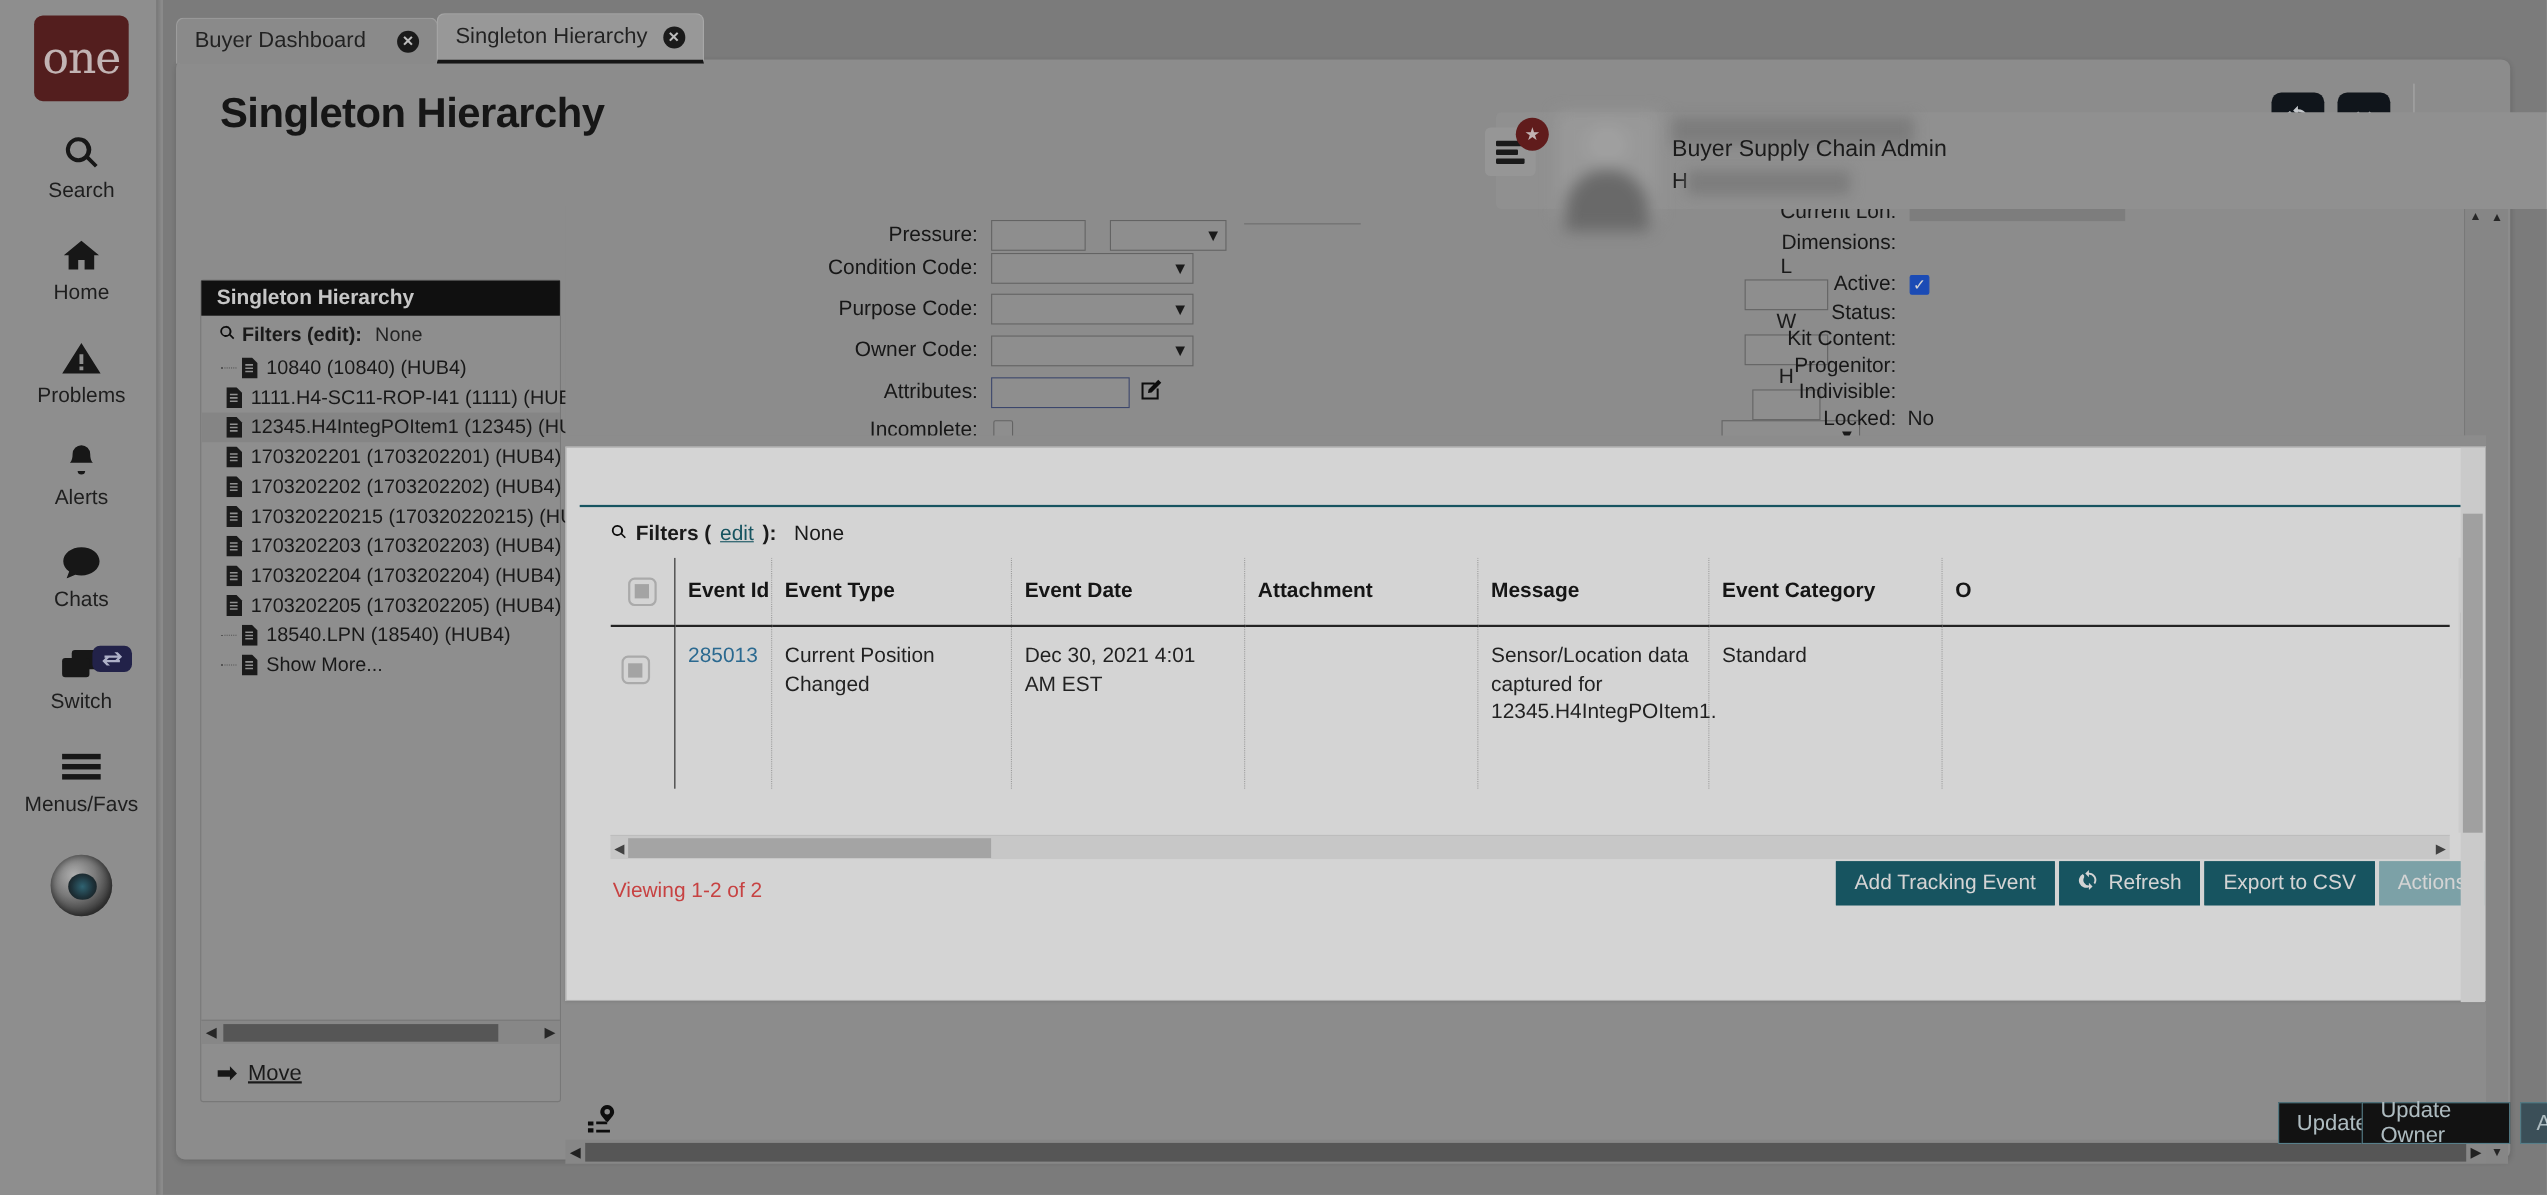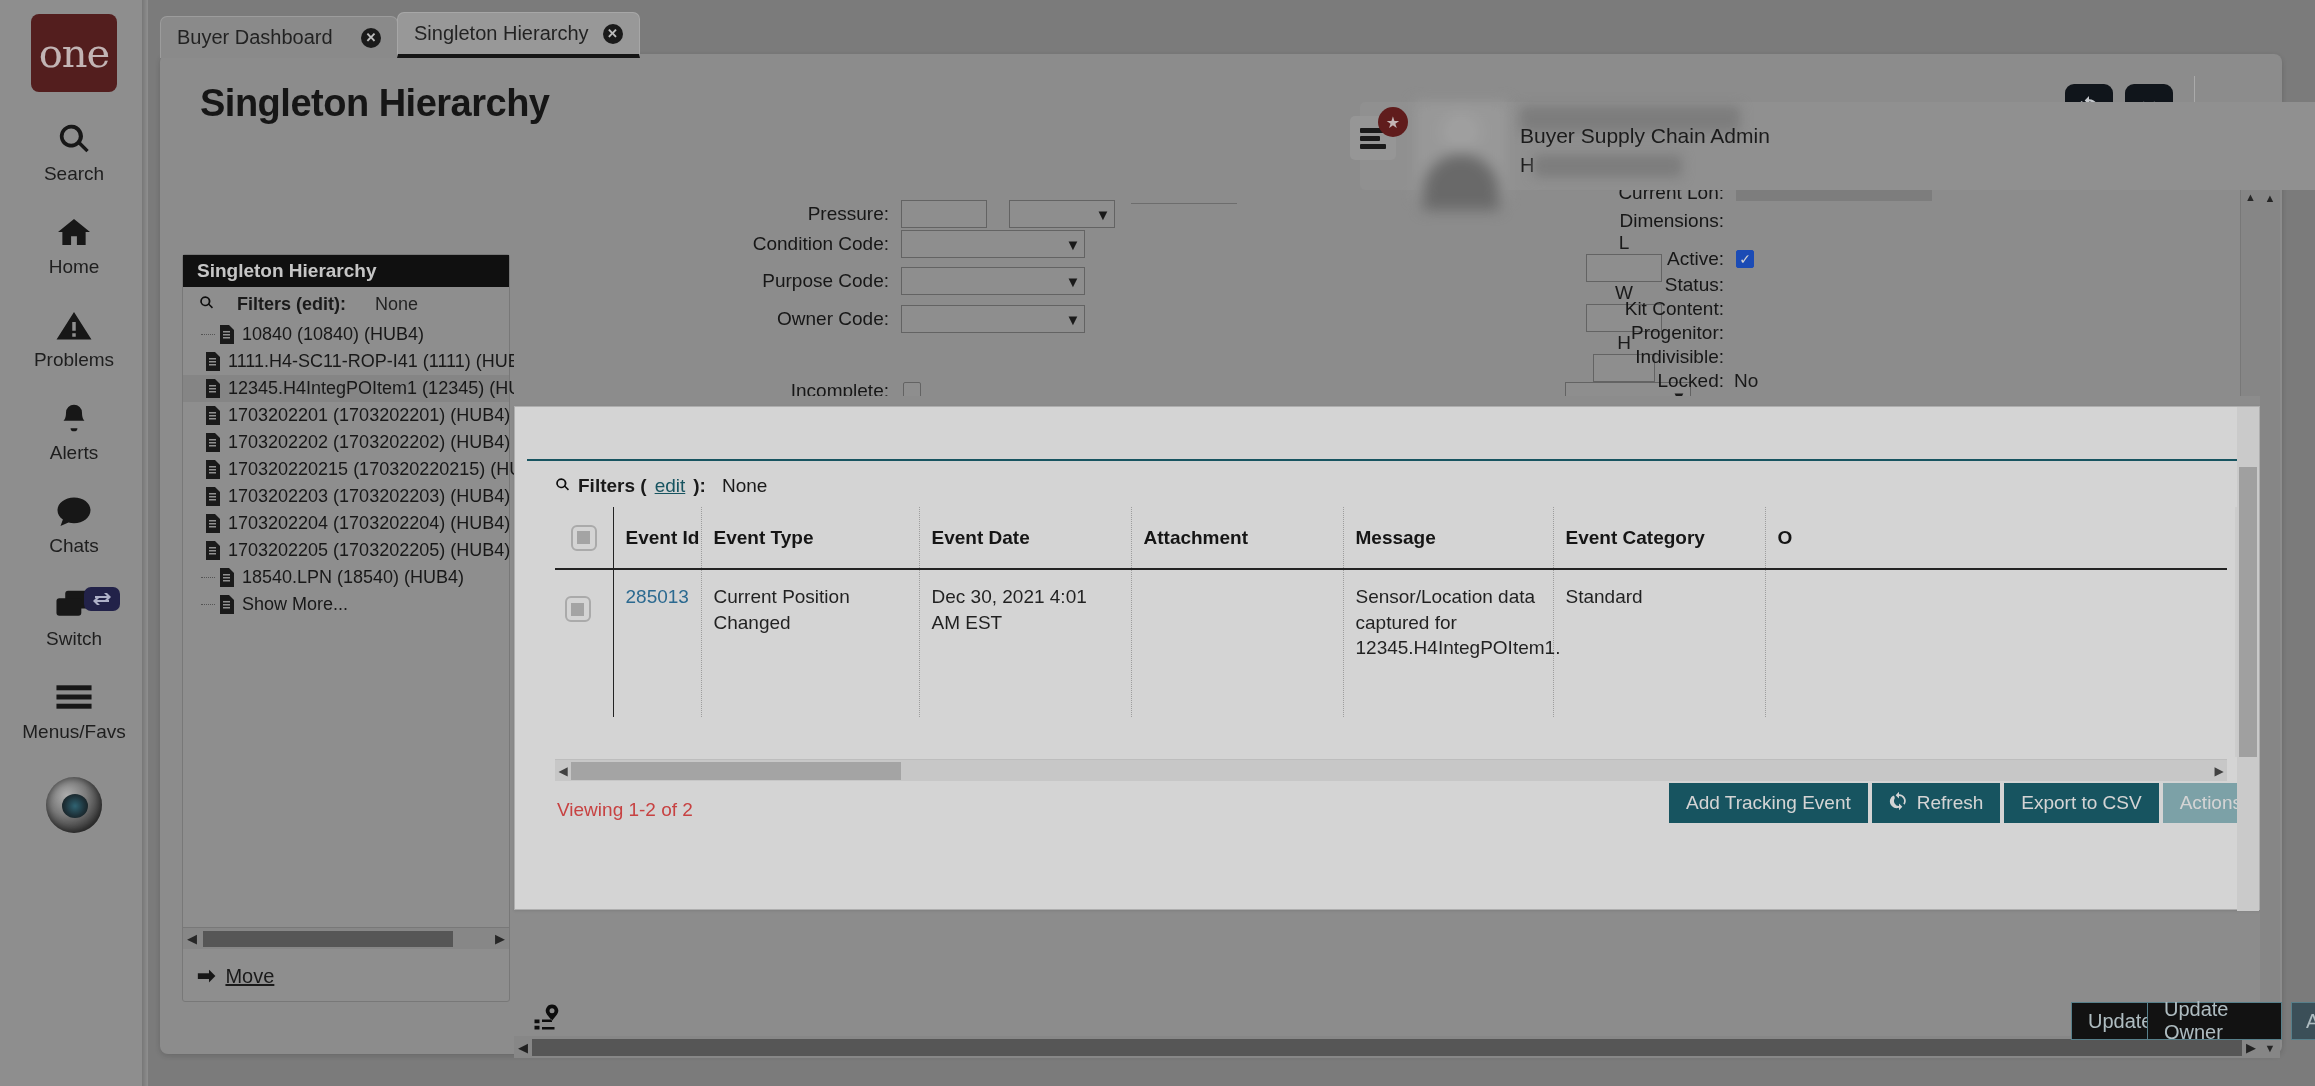--- a/index.html
+++ b/index.html
@@ -153,21 +153,21 @@
   
   #tree-panel {
     position: absolute; left: 22px; top: 88px; width: 328px; height: 748px;
     background: #a6a6a6; border: 1px solid #8a8a8a; border-radius: 3px;
   }
   #tree-title {
     height: 32px; background: #050505; color: #ededed;
     font-size: 19px; font-weight: bold; display:flex; align-items:center; padding-left: 14px;
   }
   #tree-filters {
-    display:flex; align-items:center; gap:23px; padding: 7px 0 6px 16px; font-size: 18px; color:#111;
+    display:flex; align-items:center; gap:6px; padding: 7px 0 6px 16px; font-size: 18px; color:#111;
   }
   #tree-filters .lbl { font-weight: bold; }
   #tree-filters .val { color: #1c1c1c; margin-left: 6px; }
   .tree-list { position: relative; }
   .tree-row {
     display: flex; align-items: center; height: 27px; padding-left: 18px;
     font-size: 18px; color: #0f0f0f; white-space: nowrap; cursor: pointer;
   }
   .tree-row.selected { background: #9a9a9a; }
   .tree-dash {
@@ -625,20 +625,29 @@
             </span>
         </div>
 
         <div class="f-row" style="left:135px; top:117px;">
           <span class="f-lbl" style="width:240px;">Owner Code:</span>
           <span class="f-select" style="width:184px; margin-left:12px;">
               <span class="cv">▼</span>
             </span>
         </div>
 
+        <div class="f-row" style="left:135px; top:155px;">
+          <span class="f-lbl" style="width:240px;">Attributes:</span>
+          <span class="f-input blue" style="width:126px; margin-left:12px;"></span>
+          <span style="margin-left:8px;">
+            <svg width="22" height="22" viewBox="0 0 24 24">
+                <path d="M3 4h13v2H5v13h13v-9h2v11H3V4zm16.6-2.6l3 3-9.6 9.6-3.6.6.6-3.6 9.6-9.6z"></path>
+              </svg>
+          </span>
+        </div>
 
         <div class="f-row" style="left:135px; top:192px;">
           <span class="f-lbl" style="width:240px;">Incomplete:</span>
           <span class="chk" style="margin-left:14px;"></span>
         </div>
 
         <div class="f-row" style="left:1010px; top:-6px;">
           <span class="f-lbl" style="width:200px;">Current Lon:</span>
           <span id="cur-lon-bar" style="margin-left:12px;"></span>
         </div>

